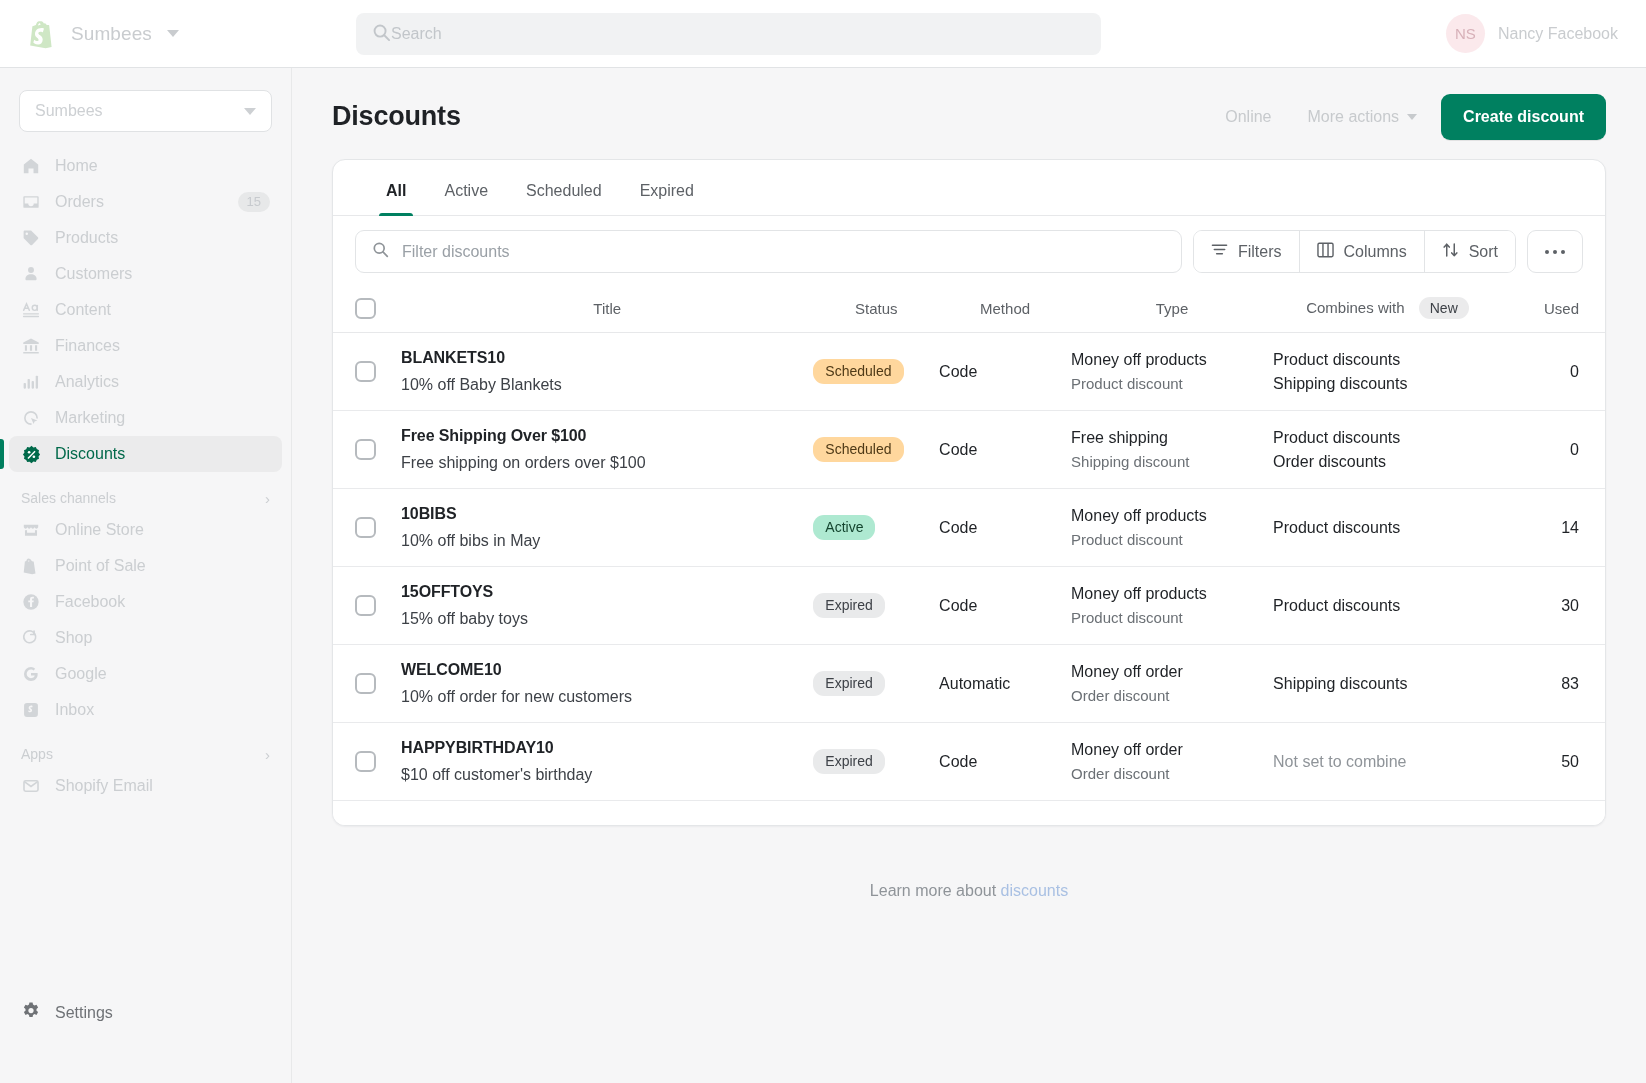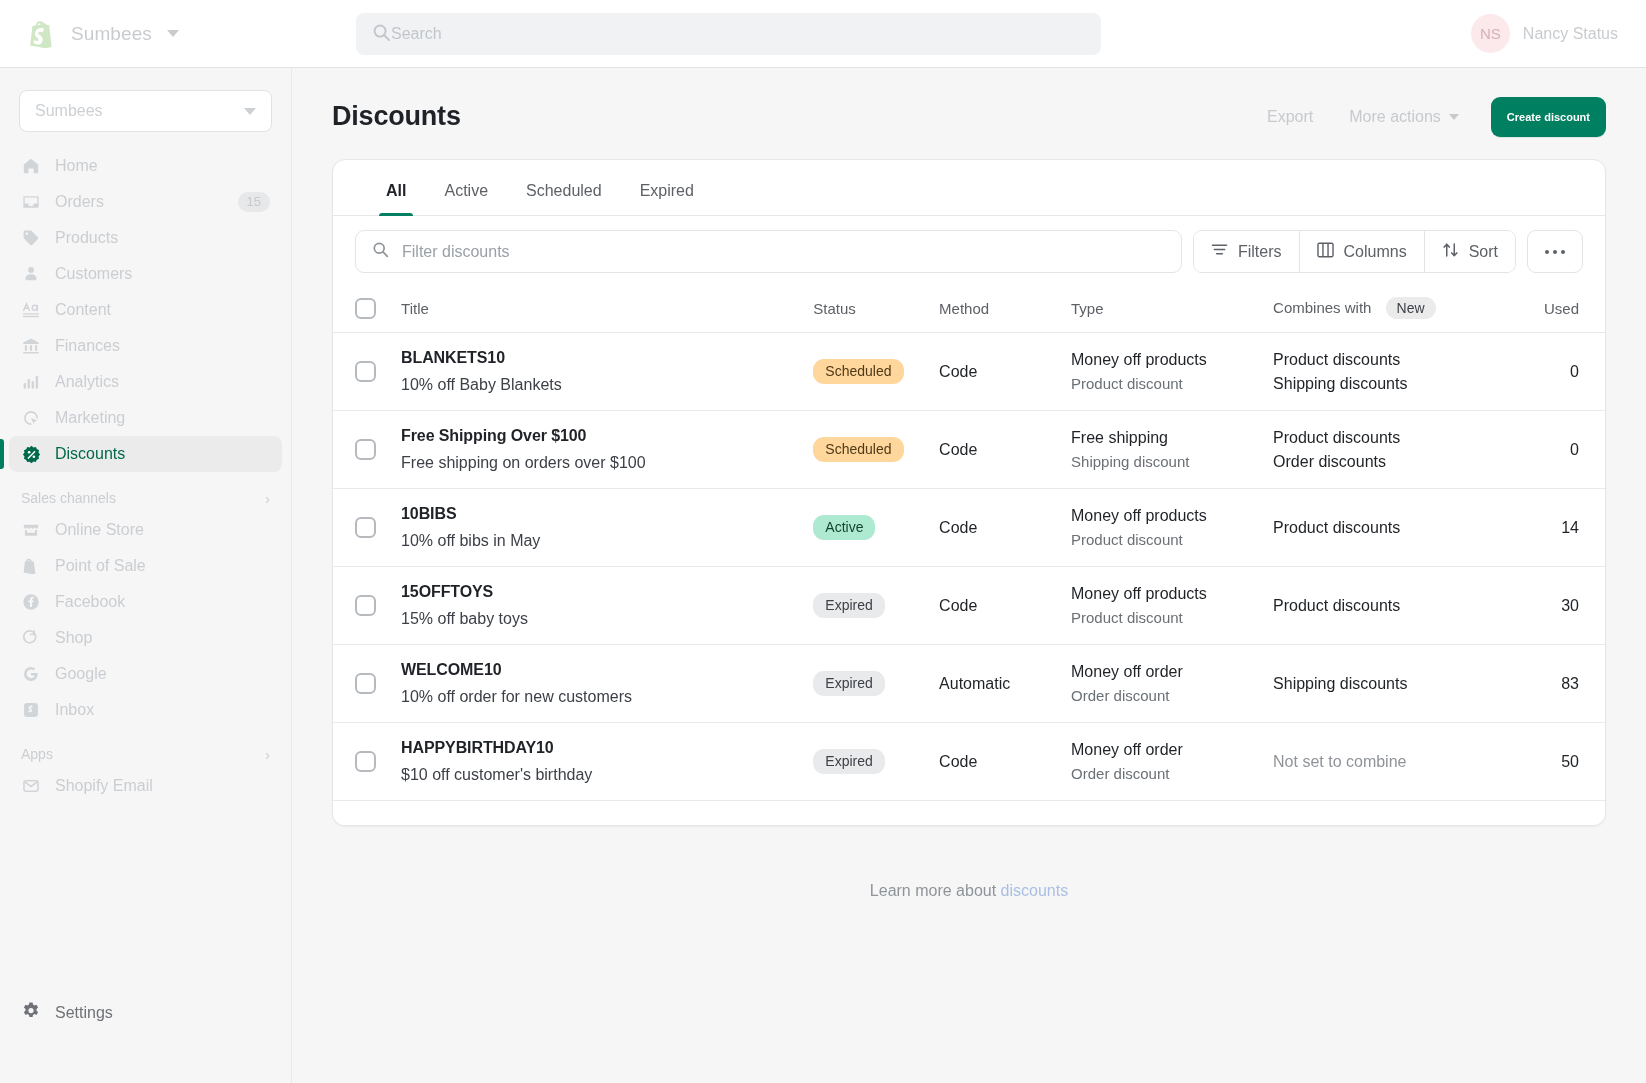--- a/index.html
+++ b/index.html
@@ -111,25 +111,25 @@
     font-size: 16px; color: #c7cacd; padding: 10px 18px; border-radius: 8px;
     background: transparent; border: none; font-family: inherit;
   }
   .ghost-btn .caret {
     display: inline-block; margin-left: 8px;
     width: 0; height: 0; vertical-align: middle;
     border-left: 5px solid transparent; border-right: 5px solid transparent;
     border-top: 6px solid #c7cacd;
   }
   .primary-btn {
-    margin-left: 14px;
+    margin-left: 6px;
     background: #008060; color: #ffffff;
-    font-size: 11px; font-weight: 600;
+    font-size: 16px; font-weight: 600;
     border: none; border-radius: 9px;
-    padding: 14px 16px; font-family: inherit;
+    padding: 14px 22px; font-family: inherit;
     box-shadow: 0 1px 0 rgba(0,0,0,.08);
   }
 
   .card {
     margin: 19px 40px 0 40px;
     background: #ffffff;
     border: 1px solid #e4e6e8;
     border-radius: 13px;
     box-shadow: 0 1px 2px rgba(22,29,37,.05);
     overflow: hidden;
@@ -167,21 +167,21 @@
     margin-left: 11px; width: 56px; height: 43px;
     border: 1px solid #e2e4e6; border-radius: 9px; background: #fff;
     display: flex; align-items: center; justify-content: center; gap: 4px;
   }
   .dot { width: 4px; height: 4px; border-radius: 50%; background: #5d6166; }
 
   
   table { width: 100%; border-collapse: collapse; table-layout: fixed; }
   thead th {
     font-size: 15px; font-weight: 400; color: #5d6166;
-    text-align: left; padding: 10px 0 13px 0;
+    text-align: center; padding: 10px 0 13px 0;
     border-bottom: 1px solid #e7e8ea;
     vertical-align: middle;
   }
   .col-check { width: 66px; padding-left: 22px !important; }
   .col-title { width: 400px; }
   .col-status { width: 122px; }
   .col-method { width: 128px; }
   .col-type { width: 196px; }
   .col-combines { width: 222px; }
   .col-used { width: 100px; text-align: right !important; padding-right: 26px !important; }
@@ -241,21 +241,21 @@
       <svg width="19" height="19" viewBox="0 0 20 20" fill="none" stroke="#c2c6ca" stroke-width="2">
         <circle cx="8.5" cy="8.5" r="5.8"></circle>
           <line x1="12.9" y1="12.9" x2="18" y2="18" stroke-linecap="round"></line>
       </svg>
     </span>
     <span class="topsearch-text">Search</span>
   </div>
 
   <div class="user-chip">
     <span class="avatar">NS</span>
-    <span class="user-name">Nancy Status</span>
+    <span class="user-name">Nancy Facebook</span>
   </div>
 </div>
 
 <div class="sidebar">
 
   <div class="store-select">
     <span class="store-select-label">Sumbees</span>
     <span class="store-caret"></span>
   </div>
 
@@ -442,21 +442,21 @@
     </span>
     <span class="lbl">Settings</span>
   </div>
 </div>
 
 <div class="main">
 
   <div class="page-head">
     <div class="page-title">Discounts</div>
     <div class="head-actions">
-      <button class="ghost-btn">Export</button>
+      <button class="ghost-btn">Online</button>
       <button class="ghost-btn">
         <span>More actions</span><span class="caret"></span>
       </button>
       <button class="primary-btn">Create discount</button>
     </div>
   </div>
 
   <div class="card">
 
     <div class="tabs">

